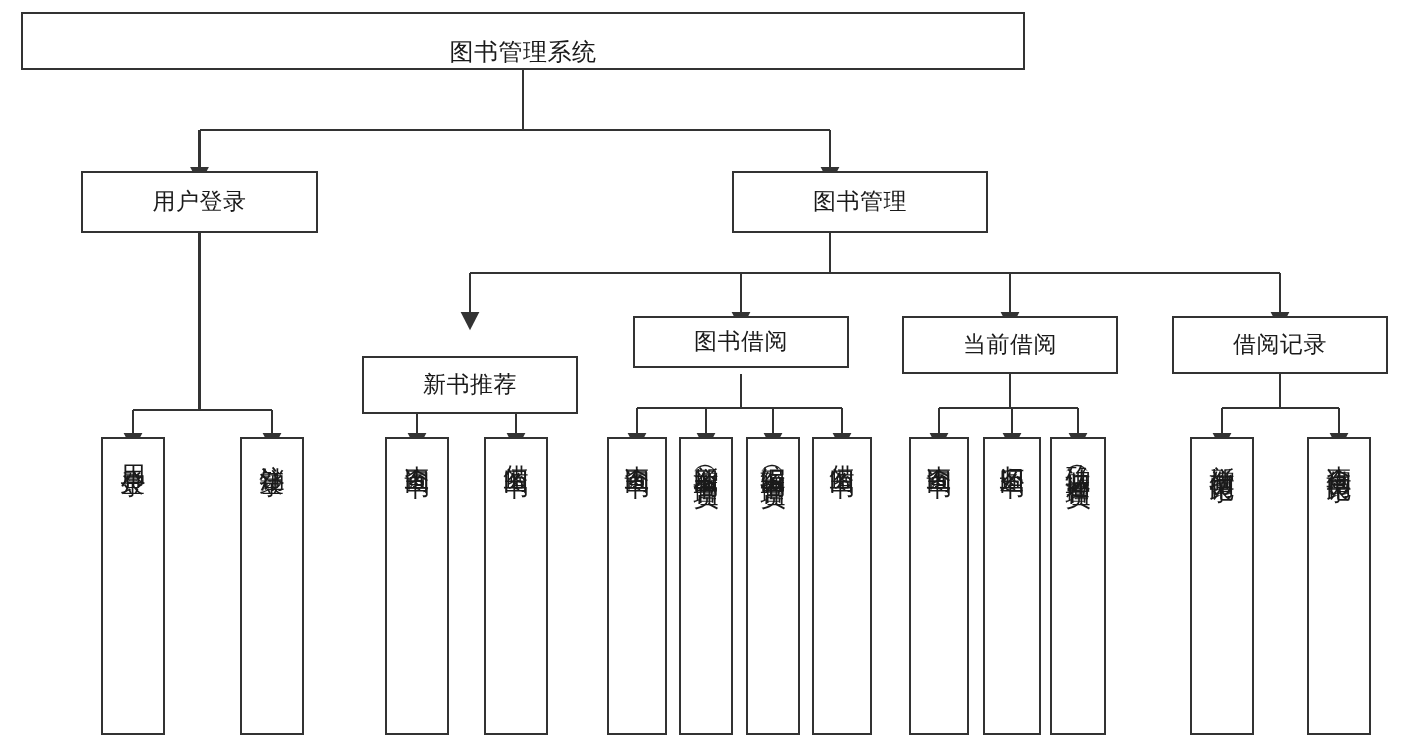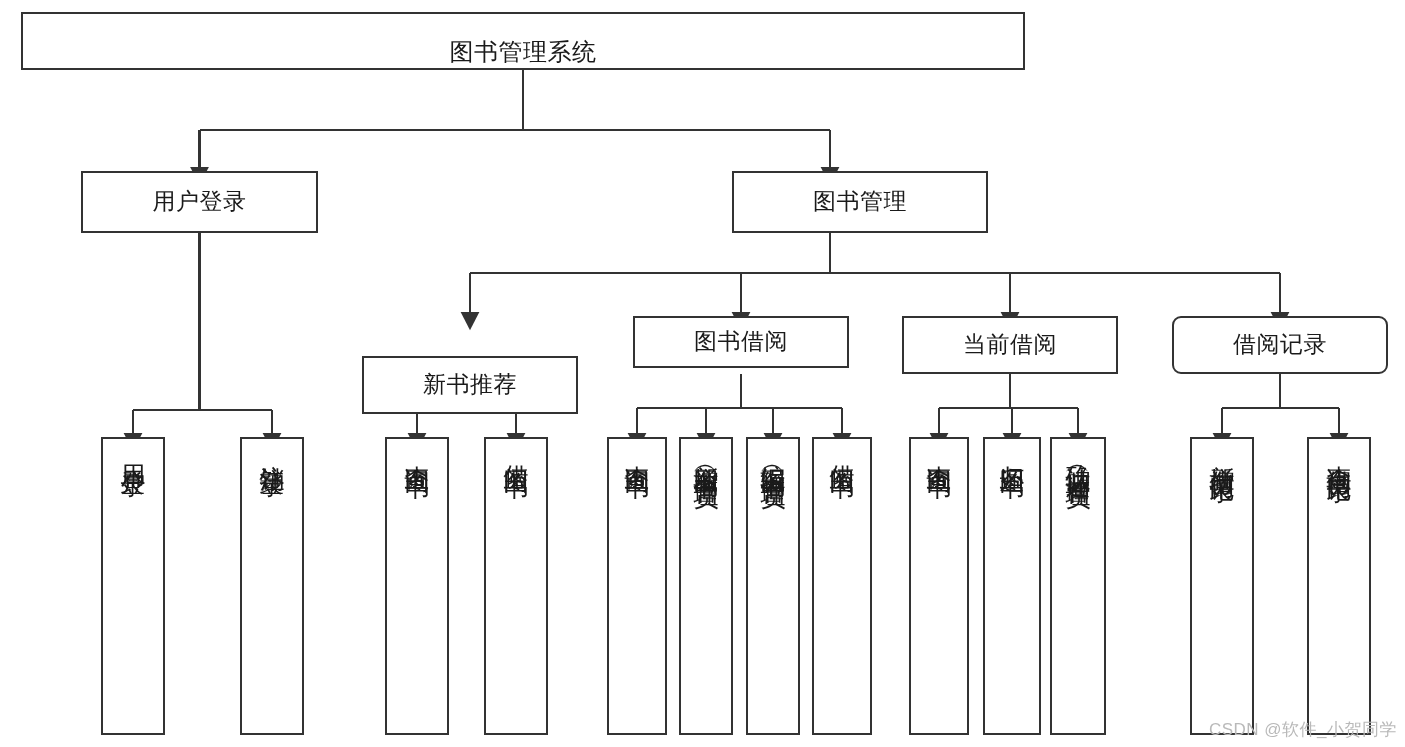--- a/index.html
+++ b/index.html
@@ -133,21 +133,21 @@
       </div>
       <div class="node horizontal" style="left: 362px; top: 316px; width: 216px; height: 58px; border-color: rgb(51, 51, 51); background: rgb(255, 255, 255); margin-top: 40px;">
         <span class="node-label">新书推荐</span>
       </div>
       <div class="node horizontal" style="left: 633px; top: 316px; width: 216px; height: 52px; border-color: rgb(51, 51, 51); background: rgb(255, 255, 255);">
         <span class="node-label">图书借阅</span>
       </div>
       <div class="node horizontal" style="left: 902px; top: 316px; width: 216px; height: 58px; border-color: rgb(51, 51, 51); background: rgb(255, 255, 255);">
         <span class="node-label">当前借阅</span>
       </div>
-      <div class="node horizontal" style="left: 1172px; top: 316px; width: 216px; height: 58px; border-color: rgb(51, 51, 51); background: rgb(255, 255, 255); border-radius: 9px;">
+      <div class="node horizontal" style="left: 1172px; top: 316px; width: 216px; height: 58px; border-color: rgb(51, 51, 51); background: rgb(255, 255, 255);">
         <span class="node-label">借阅记录</span>
       </div>
       <div class="node vertical" style="left: 101px; top: 437px; width: 64px; height: 298px; border-color: rgb(51, 51, 51); background: rgb(255, 255, 255);">
         <span class="node-label">用户登录</span>
       </div>
       <div class="node vertical" style="left: 240px; top: 437px; width: 64px; height: 298px; border-color: rgb(51, 51, 51); background: rgb(255, 255, 255);">
         <span class="node-label">注销登录</span>
       </div>
       <div class="node vertical" style="left: 385px; top: 437px; width: 64px; height: 298px; border-color: rgb(51, 51, 51); background: rgb(255, 255, 255);">
         <span class="node-label">查询图书</span>
@@ -177,14 +177,13 @@
         <span class="node-label">确认归还（管理员）</span>
       </div>
       <div class="node vertical" style="left: 1190px; top: 437px; width: 64px; height: 298px; border-color: rgb(51, 51, 51); background: rgb(255, 255, 255);">
         <span class="node-label">新增借阅记录</span>
       </div>
       <div class="node vertical" style="left: 1307px; top: 437px; width: 64px; height: 298px; border-color: rgb(51, 51, 51); background: rgb(255, 255, 255);">
         <span class="node-label">查询借阅记录</span>
       </div>
     </div>
 
-  <div id="watermark">CSDN @软件_小贺同学</div>
 </div>
 
 </body></html>

